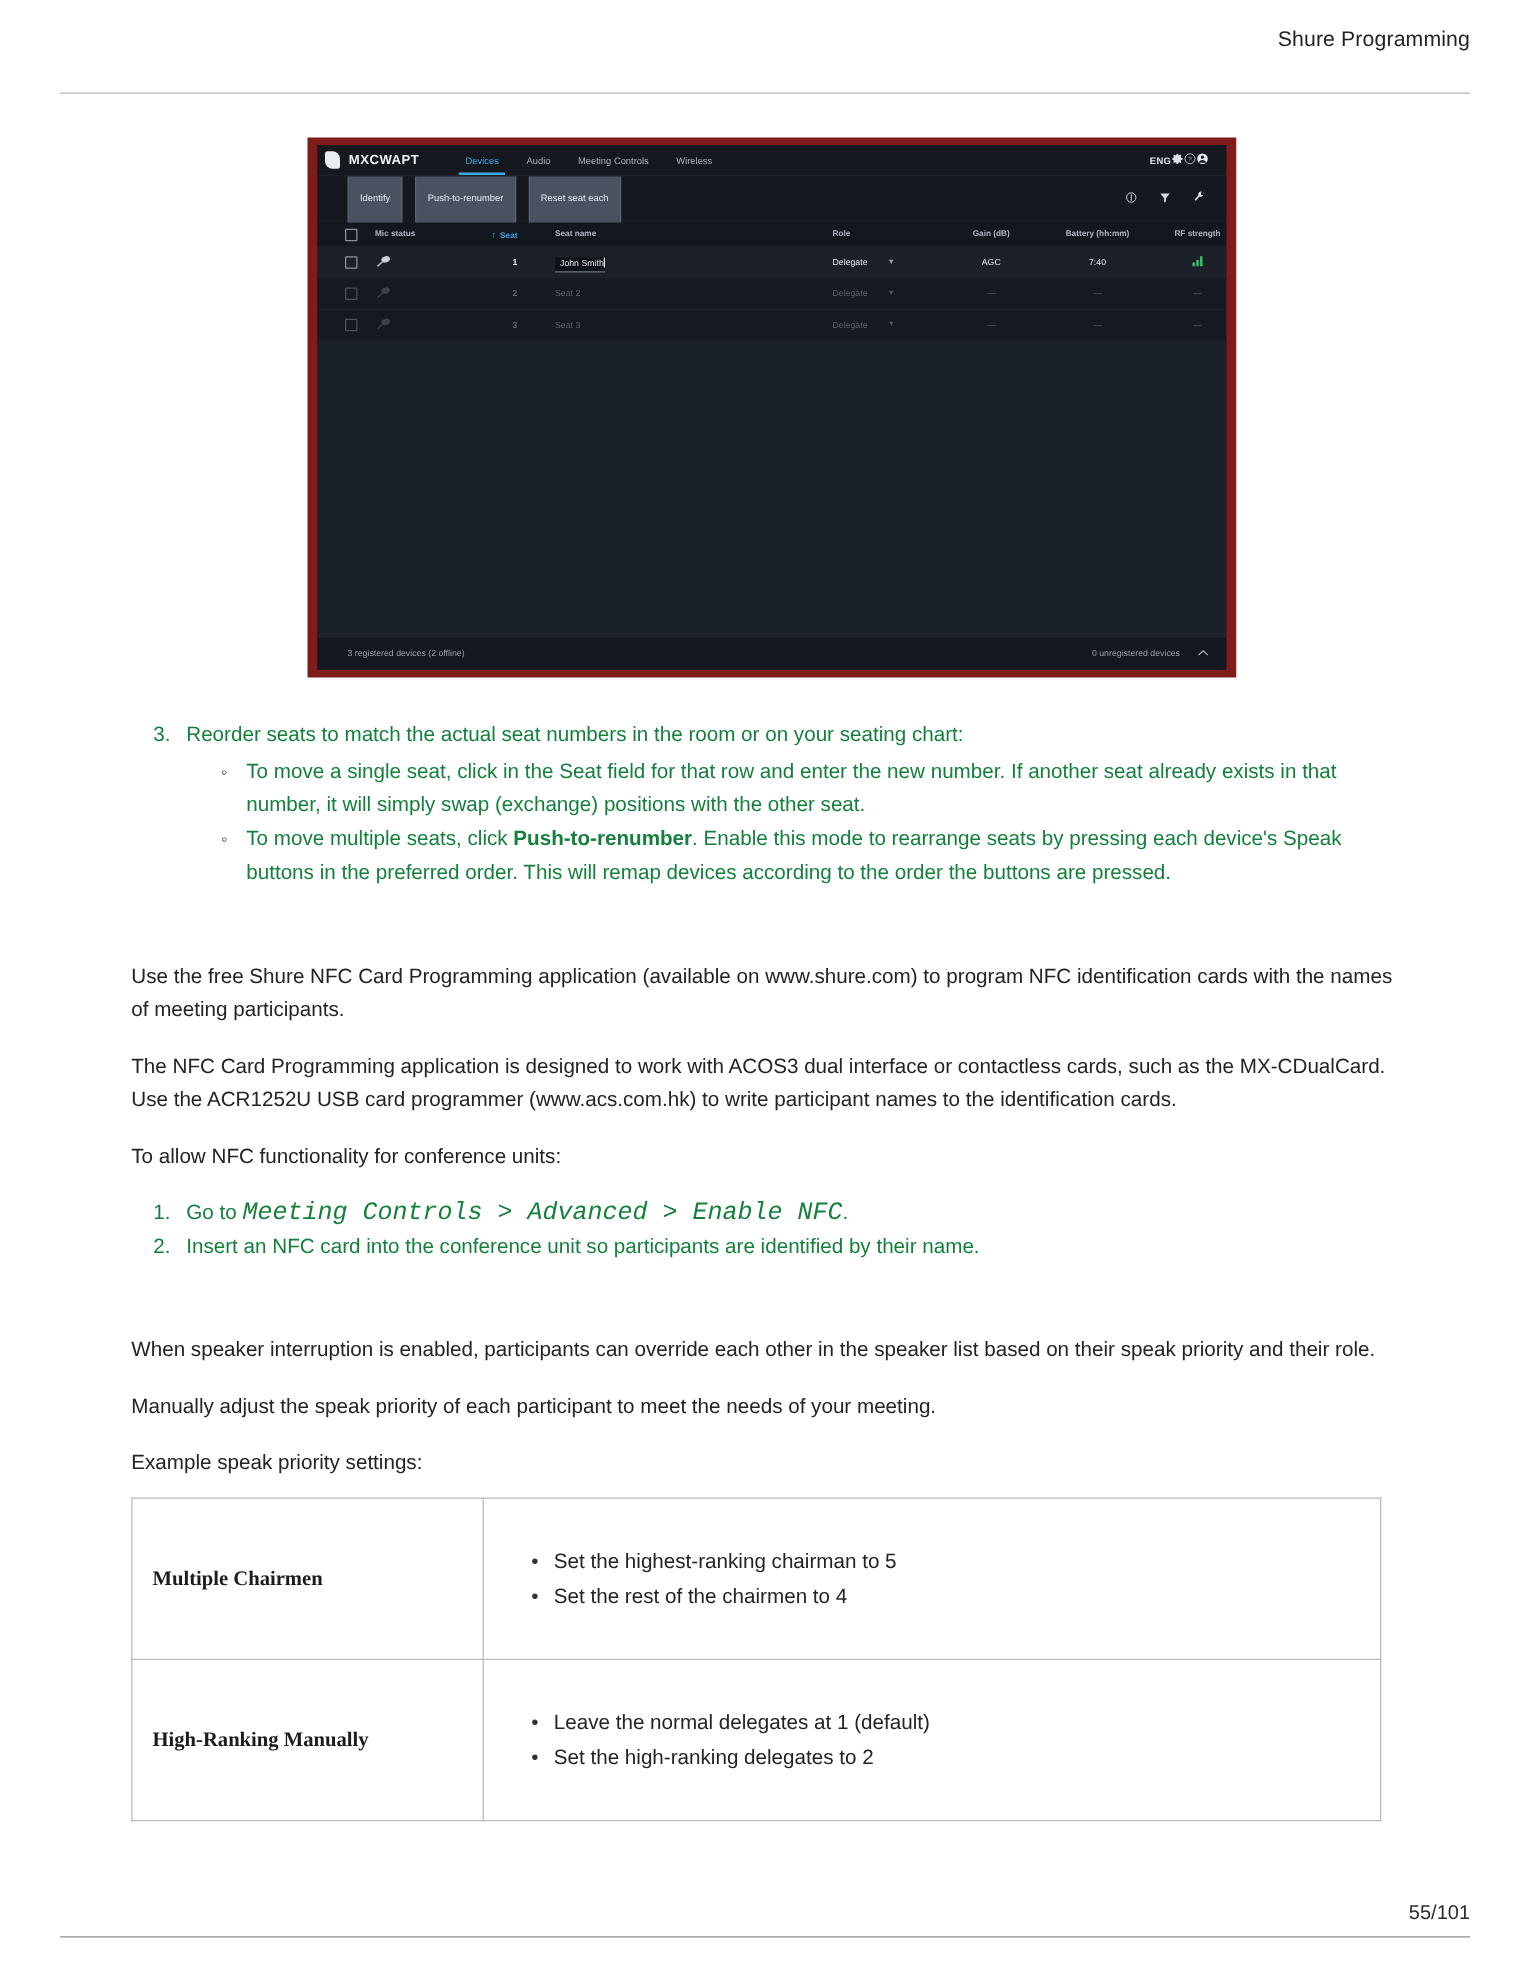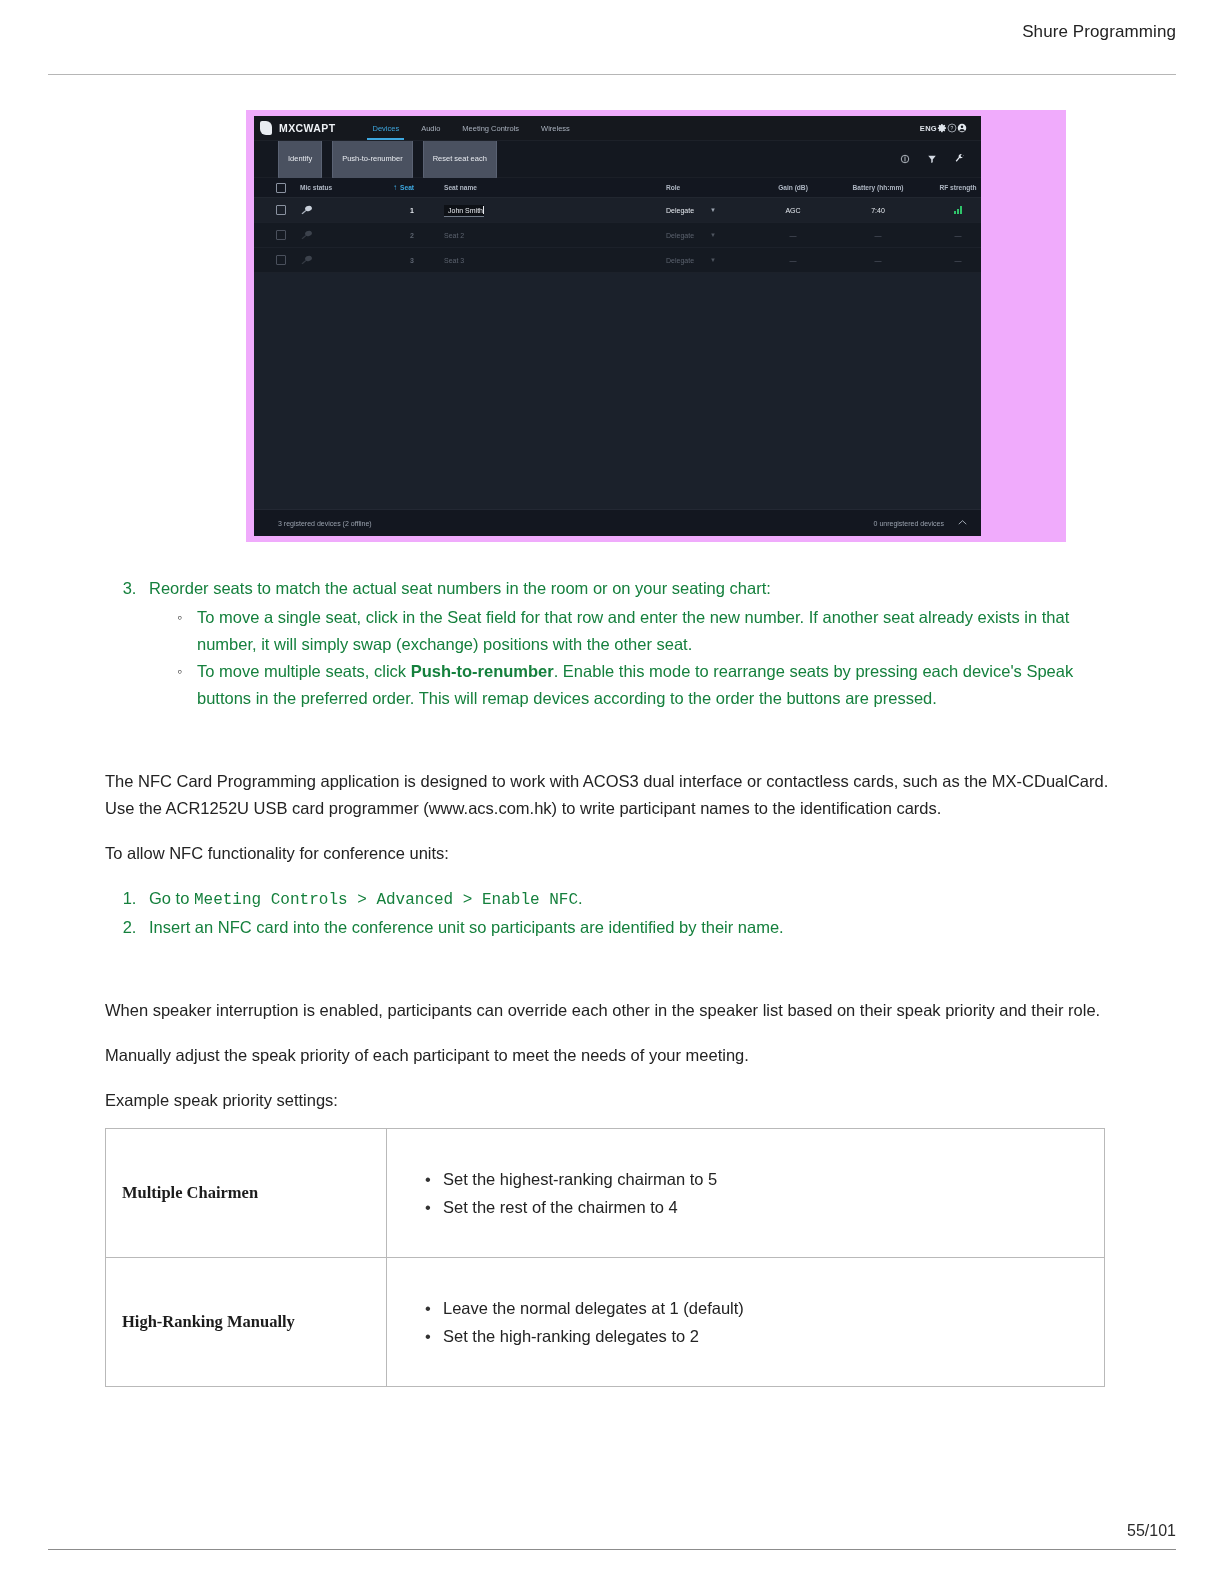--- a/index.html
+++ b/index.html
@@ -50,23 +50,23 @@
     bottom: 44px;
     font-size: 16px;
     color: #2b2b2b;
   }
 
   
   .shot {
     position: absolute;
     left: 246px;
     top: 110px;
-    width: 820px;
+    width: 743px;
     height: 432px;
-    background: #f0abfc;
+    background: #7f1d1d;
     padding: 0;
     box-sizing: border-box;
     overflow: hidden;
     font-family: "Liberation Sans", sans-serif;
   }
   .shot-inner {
     position: absolute;
     left: 8px;
     top: 6px;
     width: 727px;
@@ -275,21 +275,21 @@
   }
   ul.circ > li:before {
     content: "\25E6";
     position: absolute;
     left: 0;
     top: 0;
     color: #333;
     font-size: 14px;
   }
   b { font-weight: bold; }
-  .mono { font-family: "Liberation Mono", monospace; font-size: 16px; margin-top: 12px; }
+  .mono { font-family: "Liberation Mono", monospace; font-style: italic; font-size: 20px; margin-top: 12px; }
   .gap-lg { height: 56px; }
 
   
   table.tbl {
     border-collapse: collapse;
     width: 1000px;
     margin-top: 14px;
     table-layout: fixed;
   }
   table.tbl td {
@@ -504,20 +504,21 @@
       <span>Reorder seats to match the actual seat numbers in the room or on your seating chart:</span>
       <ul class="circ">
         <li>To move a single seat, click in the Seat field for that row and enter the new number. If another seat already exists in that number, it will simply swap (exchange) positions with the other seat.</li>
         <li><span>To move multiple seats, click </span><b>Push-to-renumber</b><span>. Enable this mode to rearrange seats by pressing each device's Speak buttons in the preferred order. This will remap devices according to the order the buttons are pressed.</span></li>
       </ul>
     </li>
   </ol>
 
   <div class="gap-lg"></div>
 
+  <p class="p">Use the free Shure NFC Card Programming application (available on www.shure.com) to program NFC identification cards with the names of meeting participants.</p>
   <p class="p">The NFC Card Programming application is designed to work with ACOS3 dual interface or contactless cards, such as the MX-CDualCard. Use the ACR1252U USB card programmer (www.acs.com.hk) to write participant names to the identification cards.</p>
   <p class="p">To allow NFC functionality for conference units:</p>
 
   <ol class="num">
     <li><span>Go to </span><span class="mono">Meeting Controls &gt; Advanced &gt; Enable NFC</span><span>.</span></li>
     <li>Insert an NFC card into the conference unit so participants are identified by their name.</li>
   </ol>
 
   <div class="gap-lg"></div>
 

